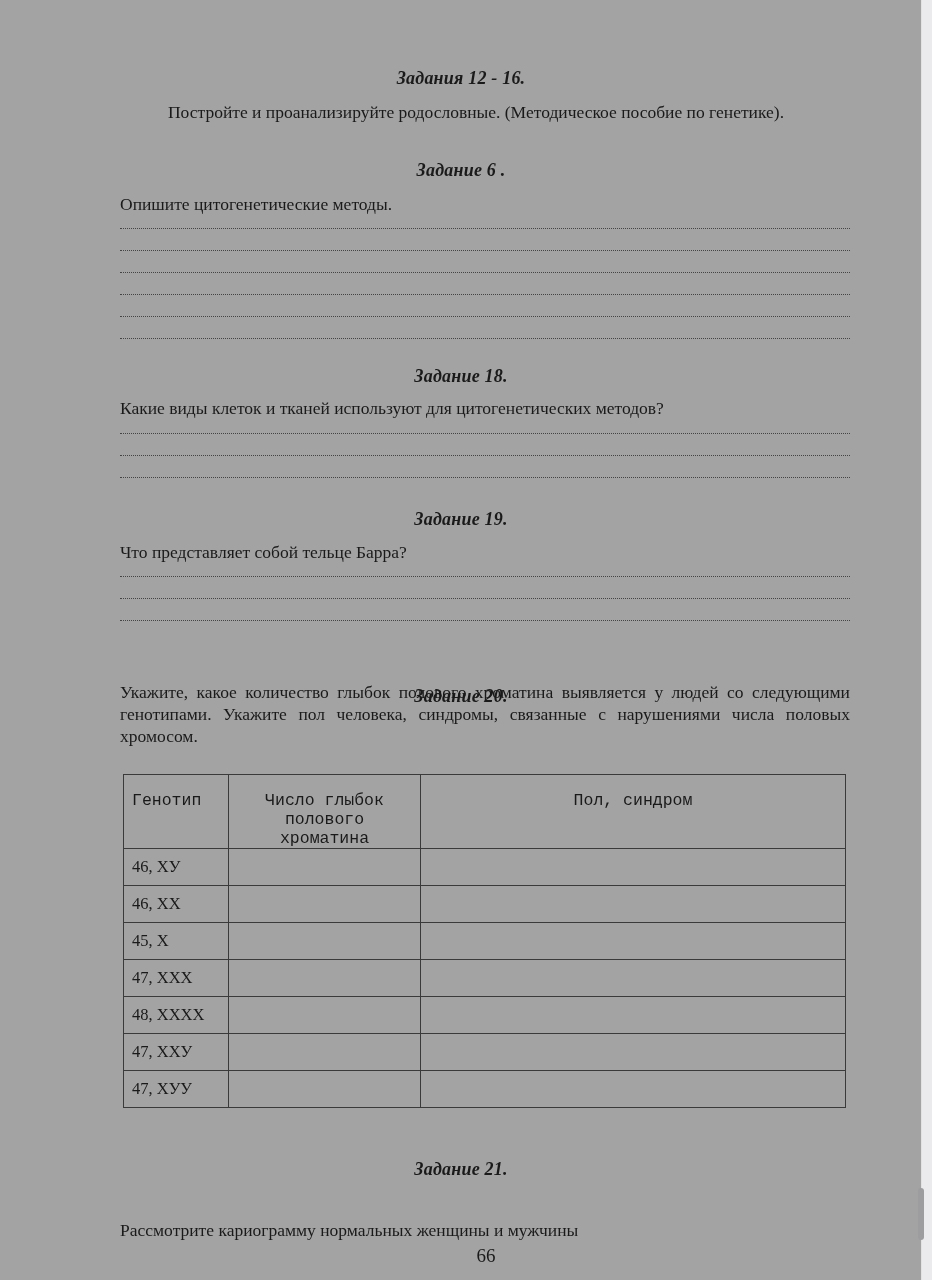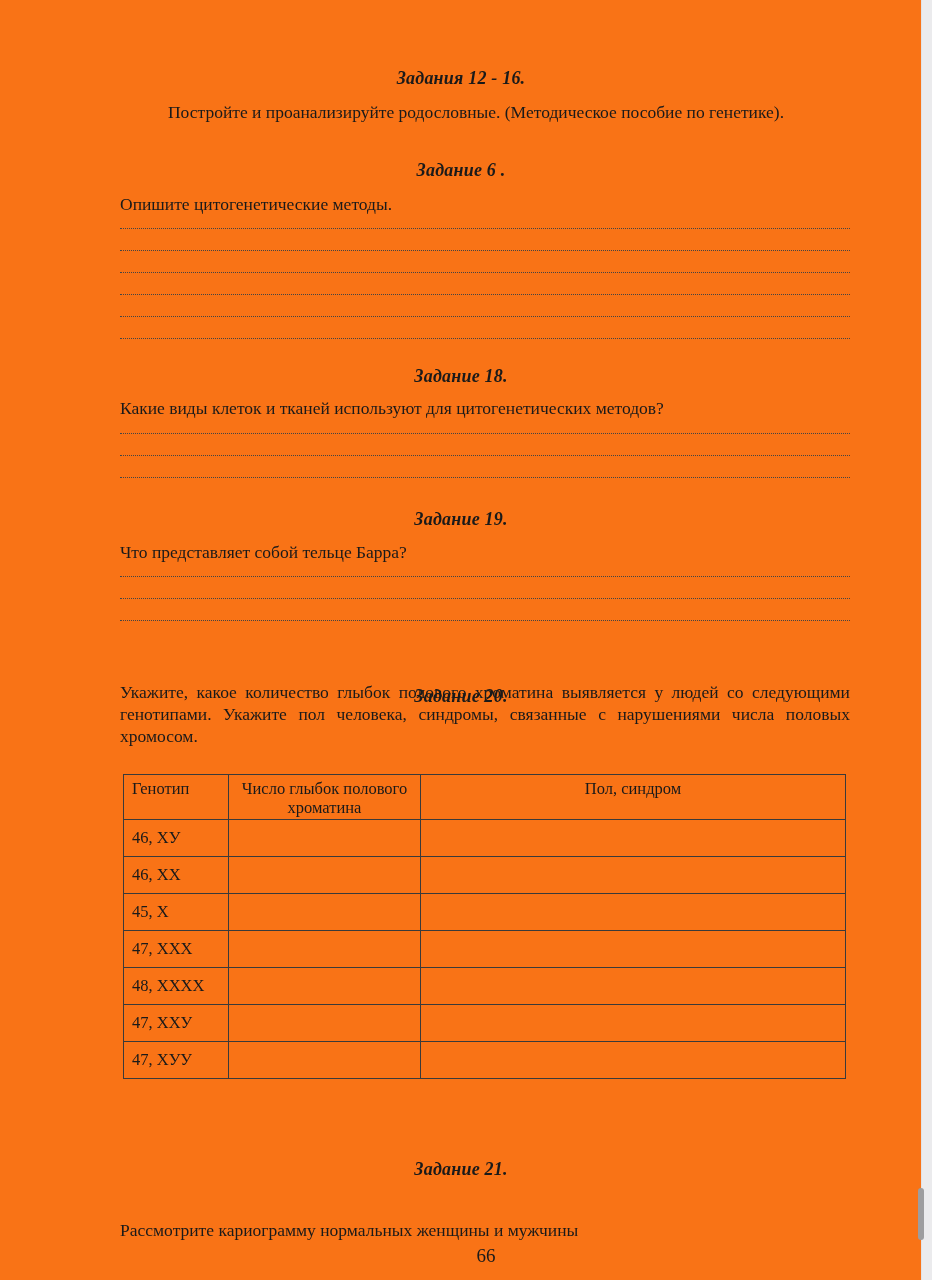--- a/index.html
+++ b/index.html
@@ -2,32 +2,32 @@
 <html><head>
   <meta charset="utf-8">
   <style>
     html, body { margin: 0; padding: 0; }
     body {
       width: 932px; height: 1280px; overflow: hidden;
       background: #ffffff; position: relative;
       font-family: "Liberation Serif", "DejaVu Serif", serif;
       color: #1a1a1a;
     }
-    .page { position: absolute; left: 0; top: 0; width: 922px; height: 1280px; background: #f97316; }
+    .page { position: absolute; left: 0; top: 0; width: 922px; height: 1280px; background: #a3a3a3; }
     .right-strip { position: absolute; right: 0; top: 0; width: 10px; height: 1280px; background: #ebebed; border-left: 1px solid #e2e2e4; }
     .scroll-thumb { position: absolute; left: 918px; top: 1188px; width: 6px; height: 52px; border-radius: 3px; background: #9d9d9f; }
 
     .heading { position: absolute; left: 0; width: 922px; text-align: center; font-style: italic; font-weight: bold; font-size: 18px; letter-spacing: 0.2px; }
     .text { position: absolute; font-size: 17.5px; line-height: 22px; }
     .dots { position: absolute; left: 120px; width: 730px; height: 2px; border-bottom: 1.5px dotted #444; }
     .justify { text-align: justify; text-align-last: left; }
 
     table.geno { position: absolute; left: 123px; top: 774px; width: 723px; border-collapse: collapse; font-size: 16.5px; }
     table.geno td, table.geno th { border: 1.5px solid #3a3a3a; padding: 0 8px; font-weight: normal; vertical-align: top; }
-    table.geno th { height: 40px; line-height: 19px; padding-top: 4px; }
+    table.geno th { height: 40px; line-height: 19px; padding-top: 16px; font-family: Liberation Mono, monospace; }
     table.geno td { height: 36px; vertical-align: middle; }
     .c1 { width: 88px; text-align: left; }
     .c2 { width: 175px; text-align: center; }
     .c3 { text-align: center; }
     .pagenum { position: absolute; left: 0; width: 922px; text-align: center; top: 1245px; font-size: 19px; padding-left: 25px; }
   </style>
 </head>
 <body>
 
 <div class="page">

